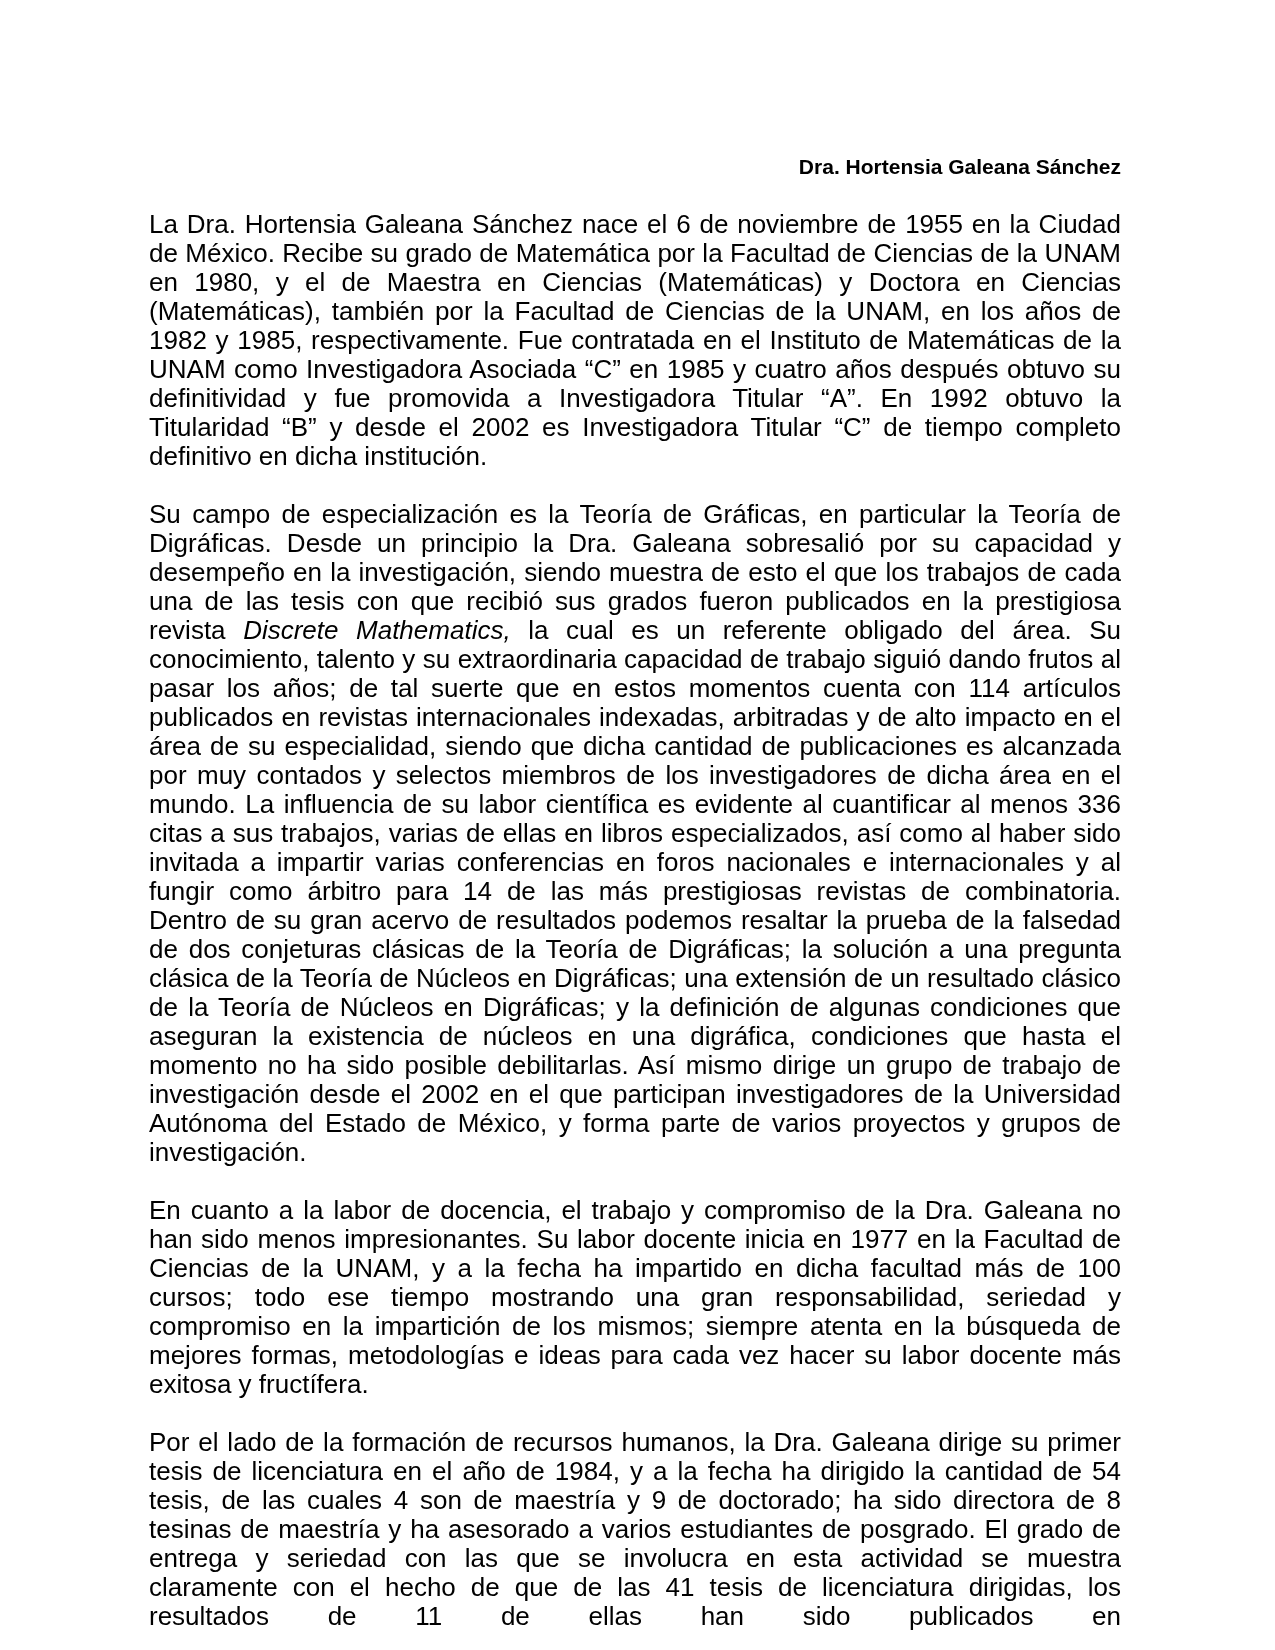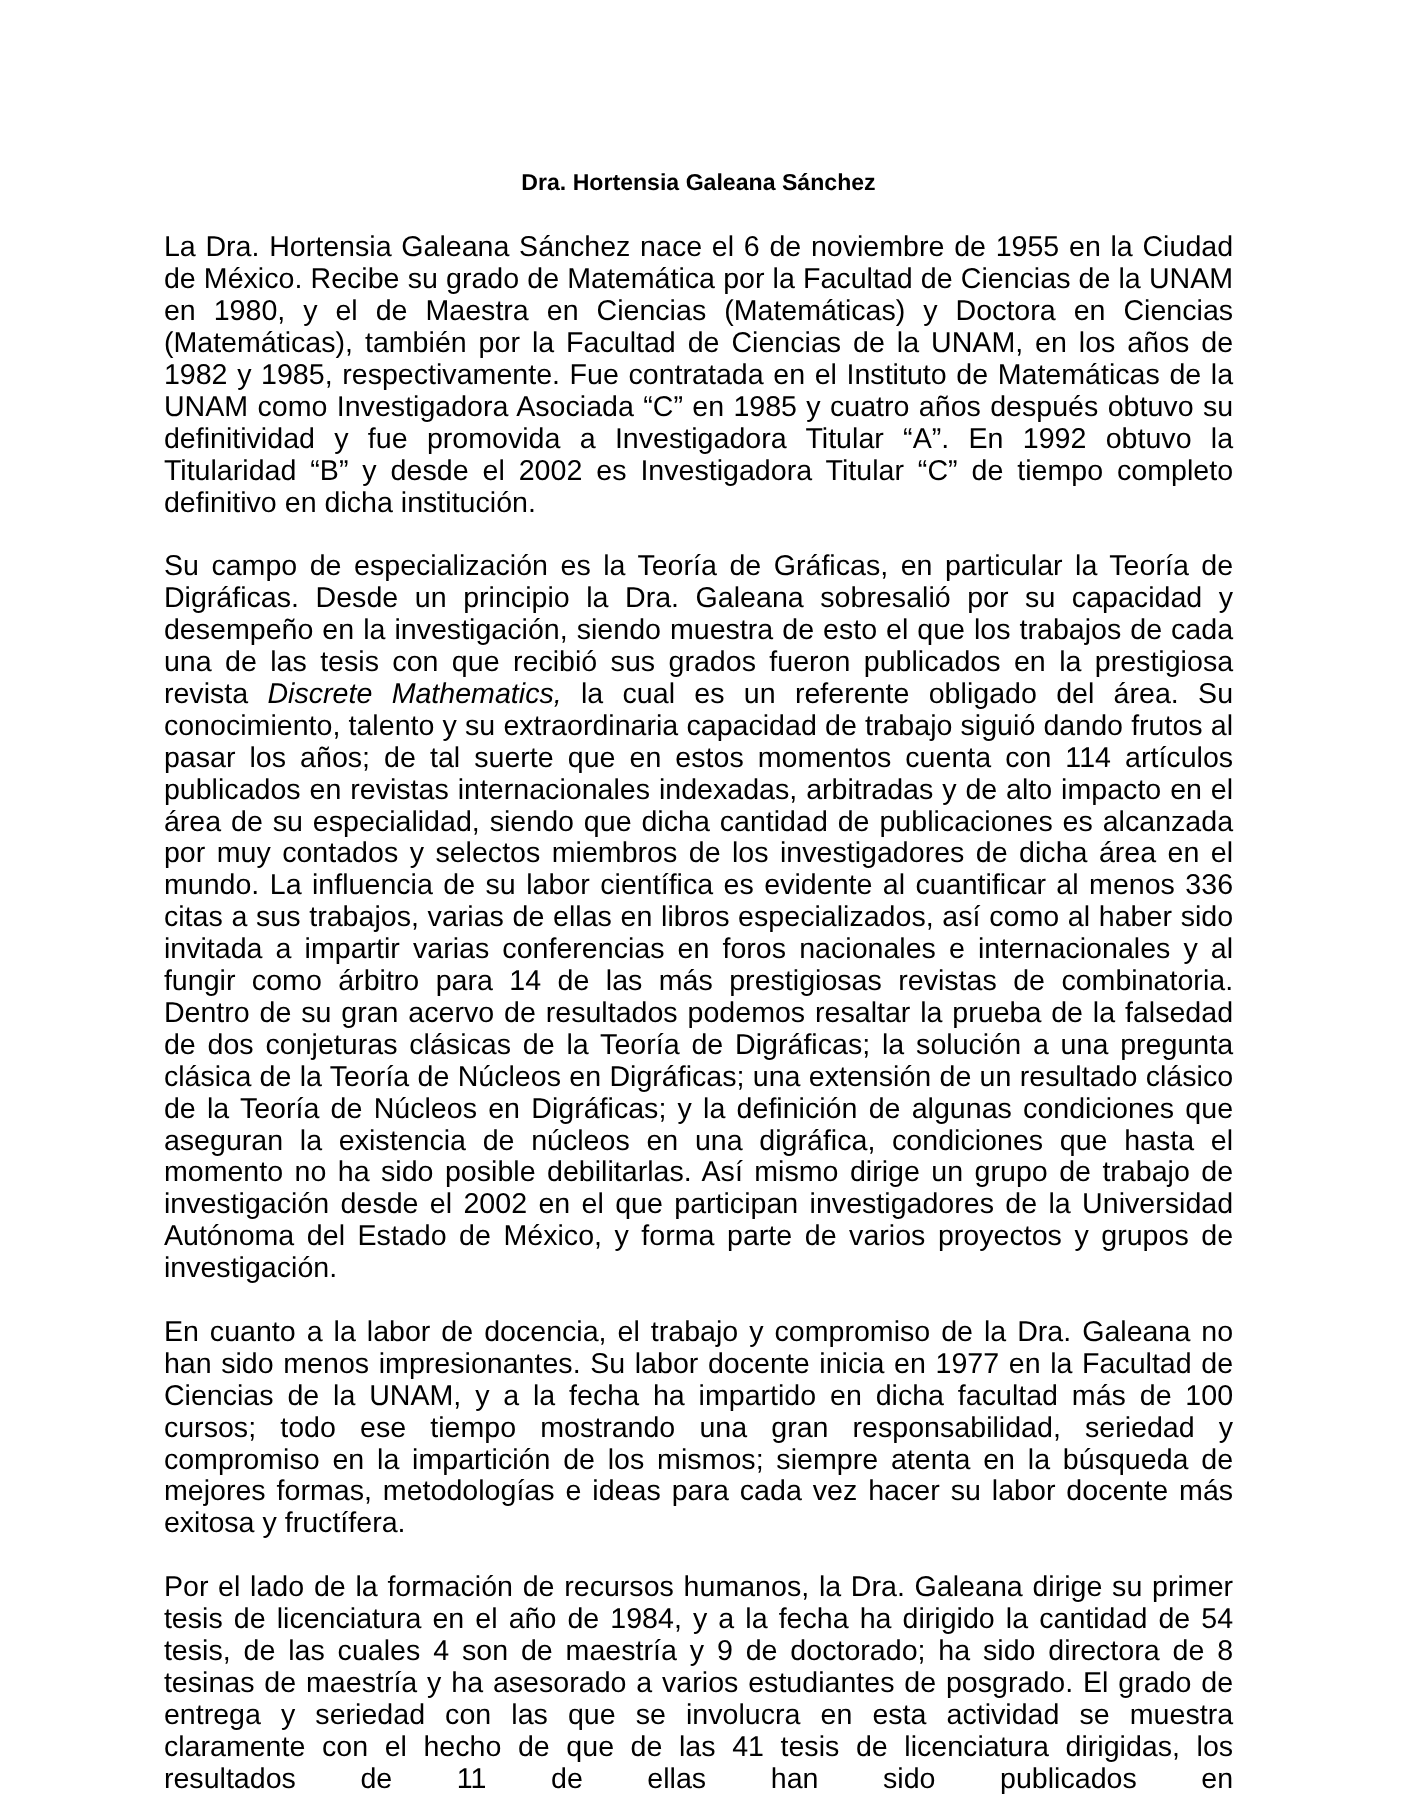--- a/index.html
+++ b/index.html
@@ -19,21 +19,21 @@
   .content {
     position: absolute;
     left: 149px;
     top: 152px;
     width: 972px;
   }
   .doc-title {
     font-size: 21px;
     font-weight: bold;
     line-height: 29px;
-    text-align: center;
+    text-align: right;
     margin: 0 0 29px 0;
     padding: 0;
   }
   .para {
     font-size: 26px;
     line-height: 29px;
     text-align: justify;
     margin: 0 0 29px 0;
     padding: 0;
   }

